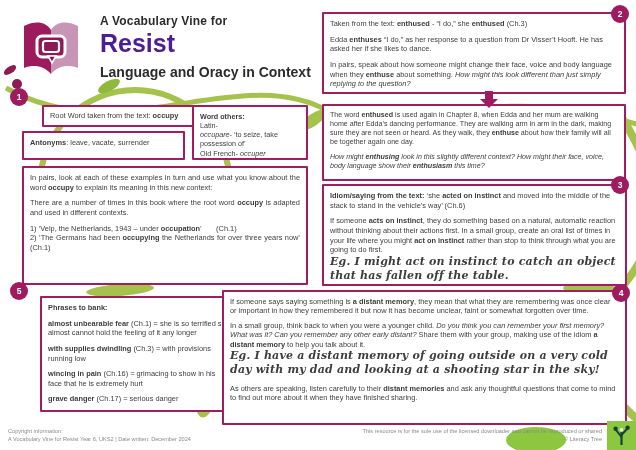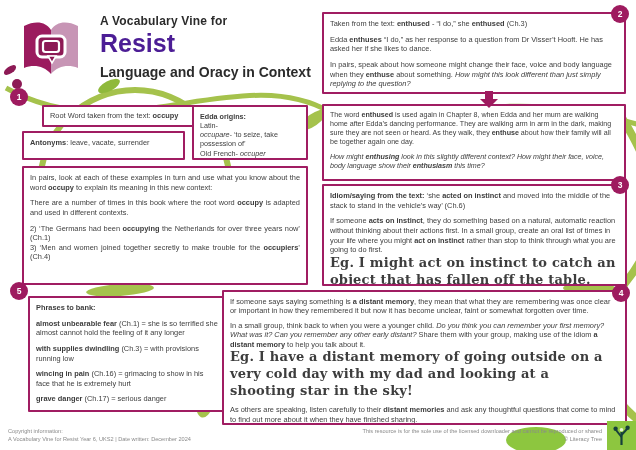--- a/index.html
+++ b/index.html
@@ -12,21 +12,21 @@
   .hdr .sub{font-size:14px;font-weight:700;color:#2b2b2b;margin-top:6px;}
   .logo{position:absolute;left:10px;top:8px;z-index:2;}
   .box{position:absolute;background:#ffffff;border:2px solid #a01d62;border-radius:1px;
        padding:5px 6px;font-size:7.4px;line-height:1.3;z-index:2;box-sizing:border-box;overflow:hidden;}
   .box p{margin:0 0 6px 0;}
   .box p:last-child{margin-bottom:0;}
   .box p.tight{margin-bottom:0;}
   .b{font-weight:700;}
   .i{font-style:italic;}
   .u{}
-  .hw{font-family:"DejaVu Serif",serif;font-weight:700;font-size:13px;letter-spacing:.2px;}
+  .hw{font-family:"DejaVu Serif",serif;font-style:italic;font-weight:700;font-size:11px;letter-spacing:.2px;}
   .justify p{text-align:justify;}
   .compact{font-size:7.1px;line-height:1.26;}
   .badge{position:absolute;width:18px;height:18px;border-radius:50%;background:#9e1b5f;color:#ffffff;
          font-size:8.5px;font-weight:700;display:flex;align-items:center;justify-content:center;z-index:4;}
   .vcenter{display:flex;align-items:center;}
   .arrow{position:absolute;z-index:3;}
   .footer{position:absolute;left:0;right:0;bottom:0;height:26px;z-index:2;font-size:5.6px;color:#8a8a8a;line-height:1.4;}
   .footer .fl{position:absolute;left:8px;bottom:6px;}
   .footer .fr{position:absolute;right:34px;bottom:6px;text-align:right;}
   .treelogo{position:absolute;right:0;bottom:0;width:29px;height:29px;background:#8dc63f;z-index:3;}
@@ -72,32 +72,32 @@
 
   <div class="box vcenter" style="left:22px;top:105px;width:183px;height:22px;margin-left:20px;">
     <span><span>Root Word taken from the text: </span><span class="b">occupy</span></span>
   </div>
 
   <div class="box" style="left:22px;top:131px;width:163px;height:29px;">
     <div><span class="b">Antonyms</span><span>: leave, vacate, surrender</span></div>
   </div>
 
   <div class="box" style="left:192px;top:105px;width:116px;height:55px;font-size:7.2px;line-height:1.27;">
-    <div class="b">Edda origins:</div>
+    <div class="b">Word others:</div>
     <div><span>Latin-</span></div>
     <div><span class="i">occupare-</span><span> ‘to seize, take</span></div>
     <div><span>possession of’</span></div>
     <div><span>Old French- </span><span class="i">occuper</span></div>
   </div>
 
   <div class="box justify" style="left:22px;top:166px;width:286px;height:119px;">
     <p><span>In pairs, look at each of these examples in turn and use what you know about the word </span><span class="b">occupy</span><span> to explain its meaning in this new context:</span></p>
     <p><span>There are a number of times in this book where the root word </span><span class="b">occupy</span><span> is adapted and used in different contexts.</span></p>
+    <p class="tight"><span>1) ‘Velp, the Netherlands, 1943 – under </span><span class="b">occupation</span><span>’&nbsp;&nbsp;&nbsp;&nbsp;&nbsp;&nbsp;&nbsp;(Ch.1)</span></p>
     <p class="tight"><span>2) ‘The Germans had been </span><span class="b">occupying</span><span> the Netherlands for over three years now’ (Ch.1)</span></p>
-    <p><span>3) ‘Men and women joined together secretly to make trouble for the </span><span class="b">occupiers</span><span>’ (Ch.4)</span></p>
   </div>
 
   <div class="box" style="left:322px;top:12px;width:304px;height:82px;">
     <p><span>Taken from the text: </span><span class="b">enthused</span><span> - “I do,” she </span><span class="b">enthused</span><span> (Ch.3)</span></p>
     <p><span>Edda </span><span class="b">enthuses</span><span> “I do,” as her response to a question from Dr Visser’t Hooft. He has asked her if she likes to dance.</span></p>
     <p><span>In pairs, speak about how someone might change their face, voice and body language when they </span><span class="b">enthuse</span><span> about something. </span><span class="i">How might this look different than just simply </span><span class="i u">replying</span><span class="i"> to the question?</span></p>
   </div>
 
   <svg class="arrow" style="left:477px;top:91px;" width="24" height="17" viewBox="0 0 24 17">
     <rect x="8" y="0" width="8" height="9" fill="#9e1b5f"></rect>
@@ -108,21 +108,21 @@
     <p><span>The word </span><span class="b">enthused</span><span> is used again in Chapter 8, when Edda and her mum are walking home after Edda’s dancing performance. They are walking arm in arm in the dark, making sure they are not seen or heard. As they walk, they </span><span class="b">enthuse</span><span> about how their family will all be together again one day.</span></p>
     <p><span class="i">How might </span><span class="b i">enthusing</span><span class="i"> look in this slightly different context? How might their face, voice, body language show their </span><span class="b i">enthusiasm</span><span class="i"> this time?</span></p>
   </div>
 
   <div class="box" style="left:322px;top:184px;width:305px;height:102px;">
     <p><span class="b">Idiom/saying from the text:</span><span> ‘she </span><span class="b">acted on instinct</span><span> and moved into the middle of the stack to stand in the vehicle’s way’ (Ch.6)</span></p>
     <p class="tight"><span>If someone </span><span class="b">acts on instinct</span><span>, they do something based on a natural, automatic reaction without thinking about their actions first. In a small group, create an oral list of times in your life where you might </span><span class="b">act on instinct</span><span> rather than stop to think through what you are going to do first.</span></p>
     <p><span class="hw">Eg. I might act on instinct to catch an object that has fallen off the table.</span></p>
   </div>
 
-  <div class="box" style="left:28px;top:296px;width:199px;height:116px;">
+  <div class="box" style="left:40px;top:296px;width:199px;height:116px;">
     <p><span class="b">Phrases to bank:</span></p>
     <p><span class="b">almost unbearable fear</span><span> (Ch.1) = she is so terrified she almost cannot hold the feeling of it any longer</span></p>
     <p><span class="b">with supplies dwindling</span><span> (Ch.3) = with provisions running low</span></p>
     <p><span class="b">wincing in pain</span><span> (Ch.16) = grimacing to show in his face that he is extremely hurt</span></p>
     <p><span class="b">grave danger</span><span> (Ch.17) = serious danger</span></p>
   </div>
 
   <div class="box" style="left:222px;top:290px;width:405px;height:135px;line-height:1.28;">
     <p style="margin-bottom:5px;"><span>If someone says saying something is </span><span class="b">a distant memory</span><span>, they mean that what they are remembering was once clear or important in how they remembered it but now it has become unclear, faint or somewhat forgotten over time.</span></p>
     <p class="tight"><span>In a small group, think back to when you were a younger child. </span><span class="i">Do you think you can remember your first memory? What was it? Can you remember any other early distant?</span><span> Share them with your group, making use of the idiom </span><span class="b">a distant memory</span><span> to help you talk about it.</span></p>

